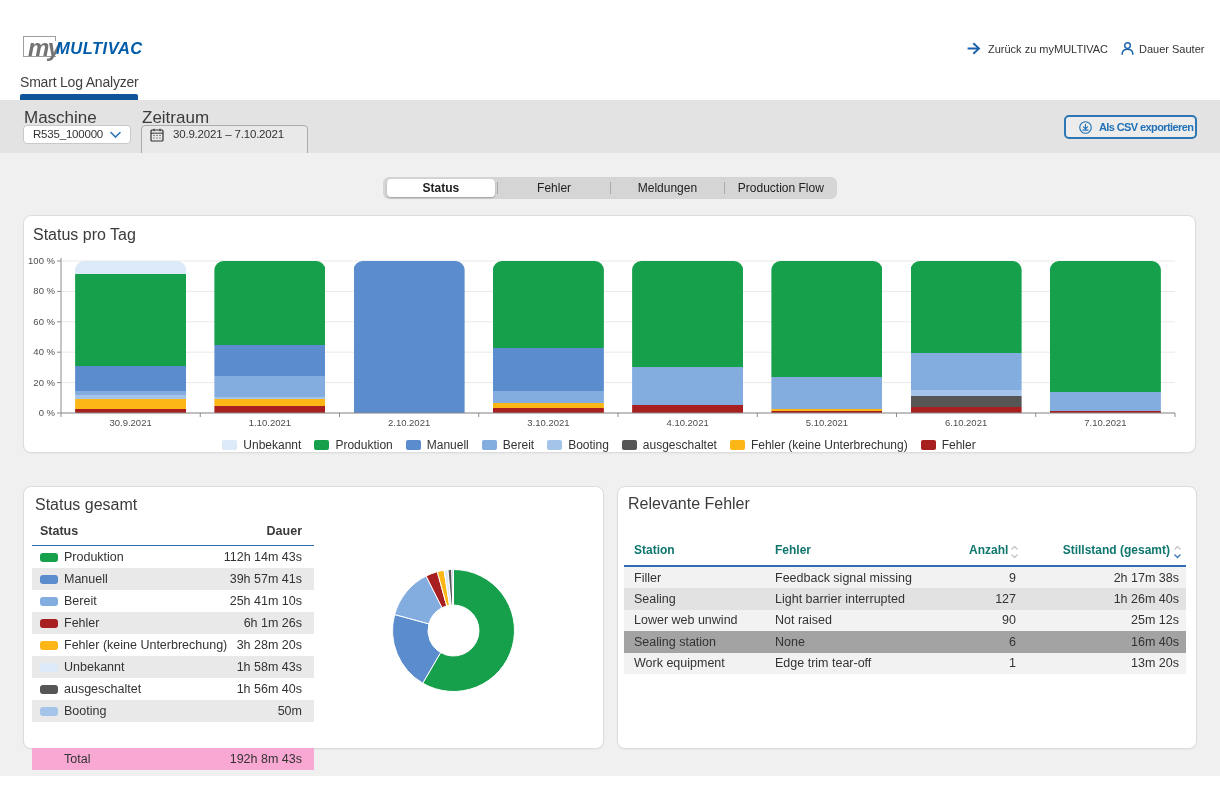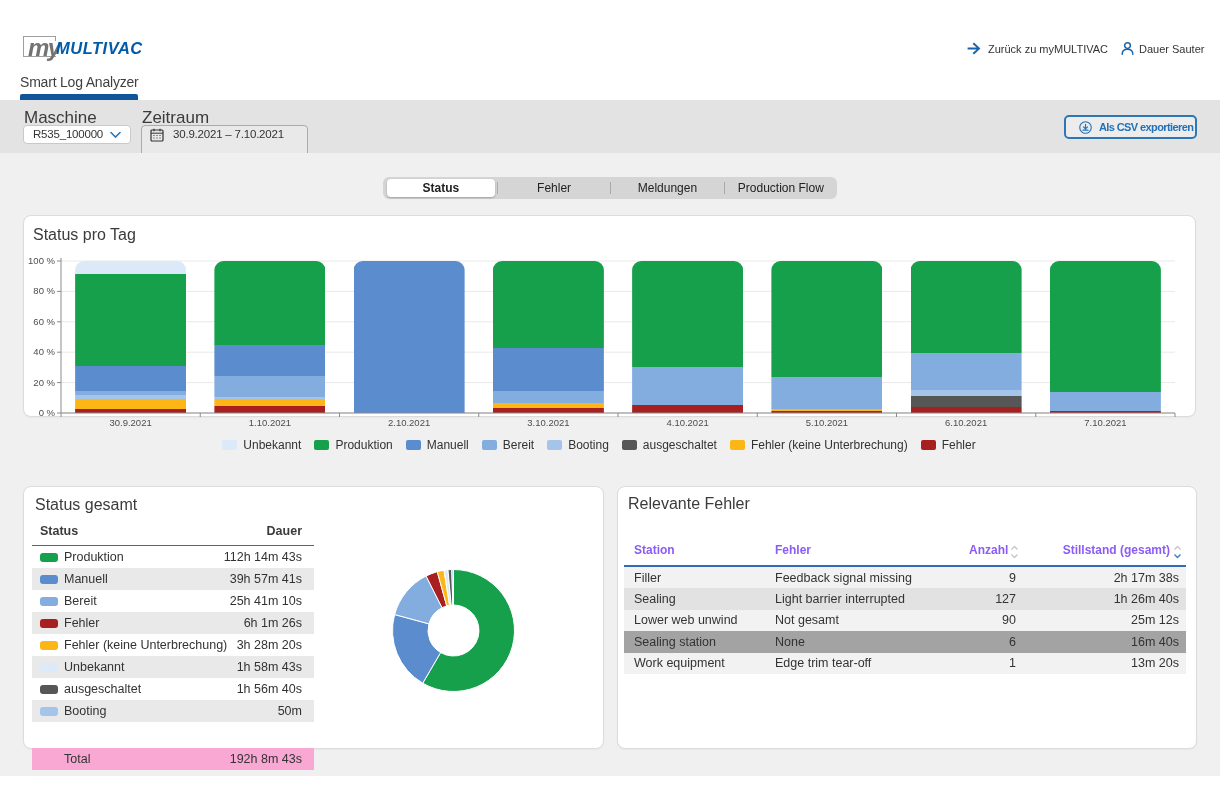--- a/index.html
+++ b/index.html
@@ -21,21 +21,21 @@
 #sel { left:23px; top:125px; width:108px; height:19px; background:#fff; border:1px solid #c9c9c9; border-radius:4px; font-size:11.5px; color:#333; line-height:17px; padding-left:9px; letter-spacing:-0.2px; }
 #datebox { left:141px; top:125px; width:167px; height:35px; background:#e9e9e9; border:1px solid #ababab; border-radius:4px; font-size:12px; color:#333; line-height:17px; }
 #csvbtn { left:1064px; top:115px; width:133px; height:24px; border:2px solid #2e77b5; border-radius:5px; background:#ececec; color:#2272b8; font-size:11px; font-weight:bold; white-space:nowrap; line-height:20px; }
 
 #segs { left:383px; top:177px; width:454px; height:22px; background:#d5d5d5; border-radius:6px; display:flex; align-items:center; }
 .seg { width:113.5px; text-align:center; font-size:12px; color:#222; position:relative; height:22px; line-height:22px; }
 .seg.sel { background:#fff; border-radius:4px; width:109px; height:18px; line-height:18px; margin:2px 2px 2px 4px; box-shadow:0 1px 2px rgba(0,0,0,0.25); font-weight:bold; }
 .segdiv { width:1px; height:12px; background:#ababab; }
 
 .card { background:#fff; border:1px solid #dcdcdc; border-radius:8px; box-shadow:0 1px 2px rgba(0,0,0,0.04); }
-#card1 { left:23px; top:215px; width:1173px; height:202px; }
+#card1 { left:23px; top:215px; width:1173px; height:238px; }
 #card2 { left:23px; top:486px; width:581px; height:263px; }
 #card3 { left:617px; top:486px; width:580px; height:263px; }
 .ctitle { font-size:16px; color:#3b3b3b; }
 
 #legend { left:23px; top:438px; width:1173px; display:flex; justify-content:center; gap:13px; padding-right:21px; }
 .litem { display:flex; align-items:center; gap:6px; font-size:12px; color:#333; }
 .sw { width:15px; height:10px; border-radius:2px; }
 
 .t2row { position:absolute; width:282px; height:22px; font-size:12.5px; color:#333; display:flex; align-items:center; }
 .t2row .rsw { width:18px; height:9px; border-radius:3px; margin-left:8px; }
@@ -283,21 +283,21 @@
 <path d="M394.63 614.54 A61 61 0 0 1 426.09 576.01 L442.04 607.72 A25.5 25.5 0 0 0 428.89 623.83 Z" fill="#83acdf" stroke="#ffffff" stroke-width="1"></path>
 <path d="M426.09 576.01 A61 61 0 0 1 437.28 571.69 L446.72 605.92 A25.5 25.5 0 0 0 442.04 607.72 Z" fill="#a81f1f" stroke="#ffffff" stroke-width="1"></path>
 <path d="M437.28 571.69 A61 61 0 0 1 444.05 570.24 L449.55 605.31 A25.5 25.5 0 0 0 446.72 605.92 Z" fill="#fcb616" stroke="#ffffff" stroke-width="1"></path>
 <path d="M444.05 570.24 A61 61 0 0 1 447.97 569.75 L451.19 605.11 A25.5 25.5 0 0 0 449.55 605.31 Z" fill="#dce9f8" stroke="#ffffff" stroke-width="1"></path>
 <path d="M447.97 569.75 A61 61 0 0 1 451.84 569.52 L452.81 605.01 A25.5 25.5 0 0 0 451.19 605.11 Z" fill="#565656" stroke="#ffffff" stroke-width="1"></path>
 <path d="M451.84 569.52 A61 61 0 0 1 453.50 569.50 L453.50 605.00 A25.5 25.5 0 0 0 452.81 605.01 Z" fill="#a5c4e9" stroke="#ffffff" stroke-width="1"></path>
 </svg>
 
 <div class="abs card" id="card3"></div>
 <div class="abs ctitle" style="left:628px;top:495px;">Relevante Fehler</div>
-<div class="abs" style="left:624px;top:543px;width:562px;height:24px;font-size:12px;font-weight:bold;color:#8b5cf6;white-space:nowrap;">
+<div class="abs" style="left:624px;top:543px;width:562px;height:24px;font-size:12px;font-weight:bold;color:#0f766e;white-space:nowrap;">
   <span style="position:absolute;left:10px;">Station</span>
   <span style="position:absolute;left:151px;">Fehler</span>
   <span style="position:absolute;left:345px;width:37px;text-align:right;">Anzahl</span>
   <span style="position:absolute;left:370px;width:176px;text-align:right;">Stillstand (gesamt)</span>
   <svg style="position:absolute;left:386px;top:2px" width="9" height="14" viewBox="0 0 9 14" fill="none">
       <path d="M1.5 4.6 L4.5 1.6 L7.5 4.6" stroke="#c6c6c6" stroke-width="1.4"></path>
       <path d="M1.5 9.4 L4.5 12.4 L7.5 9.4" stroke="#c6c6c6" stroke-width="1.4"></path>
     </svg>
   <svg style="position:absolute;left:549px;top:2px" width="9" height="14" viewBox="0 0 9 14" fill="none">
       <path d="M1.5 4.6 L4.5 1.6 L7.5 4.6" stroke="#c6c6c6" stroke-width="1.4"></path>
@@ -312,21 +312,21 @@
     <span style="left:440px;width:115px;text-align:right">2h 17m 38s</span>
   </div>
 <div class="abs t3row" style="top:588.4px;background:#e2e2e2">
     <span style="left:10px">Sealing</span>
     <span style="left:151px">Light barrier interrupted</span>
     <span style="left:345px;width:47px;text-align:right">127</span>
     <span style="left:440px;width:115px;text-align:right">1h 26m 40s</span>
   </div>
 <div class="abs t3row" style="top:609.8px;background:#f2f2f2">
     <span style="left:10px">Lower web unwind</span>
-    <span style="left:151px">Not gesamt</span>
+    <span style="left:151px">Not raised</span>
     <span style="left:345px;width:47px;text-align:right">90</span>
     <span style="left:440px;width:115px;text-align:right">25m 12s</span>
   </div>
 <div class="abs t3row" style="top:631.1999999999999px;background:#a3a3a3">
     <span style="left:10px">Sealing station</span>
     <span style="left:151px">None</span>
     <span style="left:345px;width:47px;text-align:right">6</span>
     <span style="left:440px;width:115px;text-align:right">16m 40s</span>
   </div>
 <div class="abs t3row" style="top:652.5999999999999px;background:#f2f2f2">

